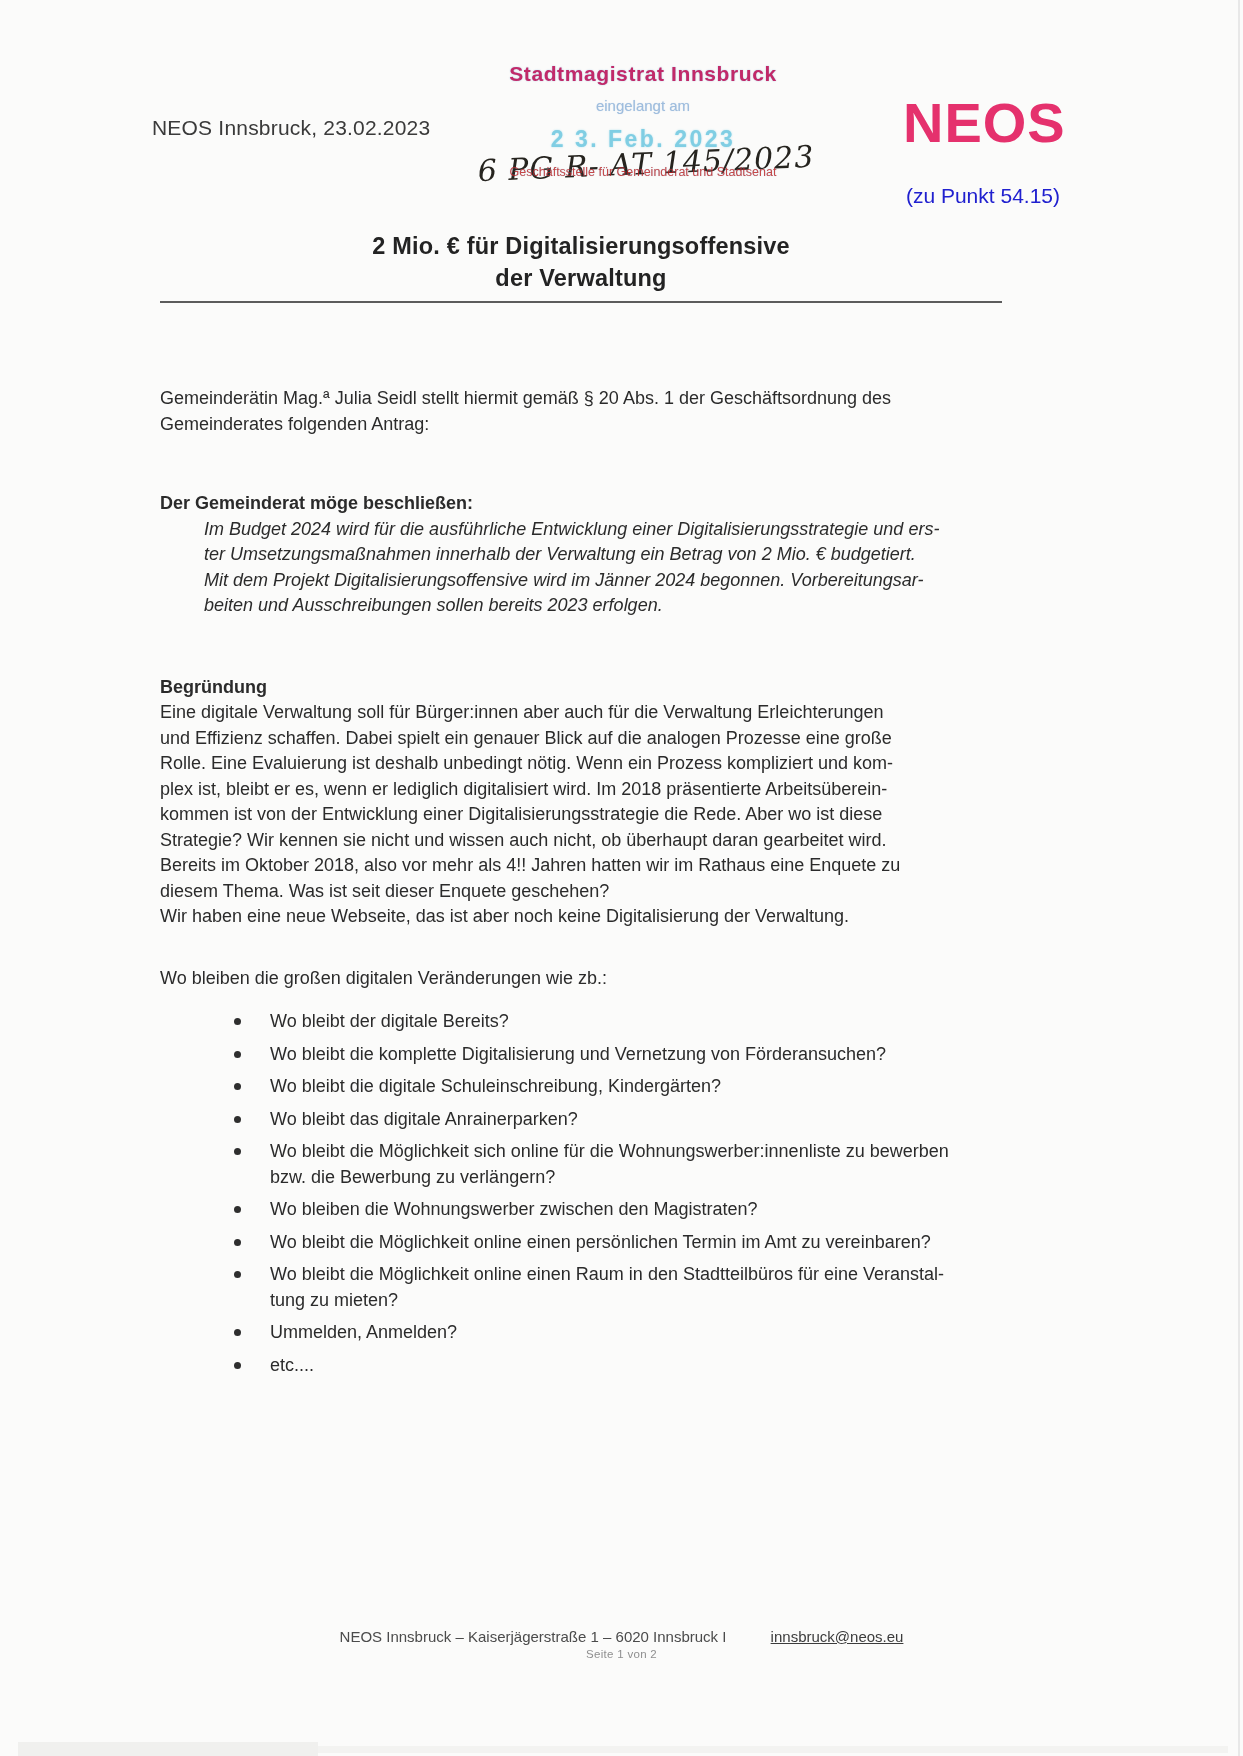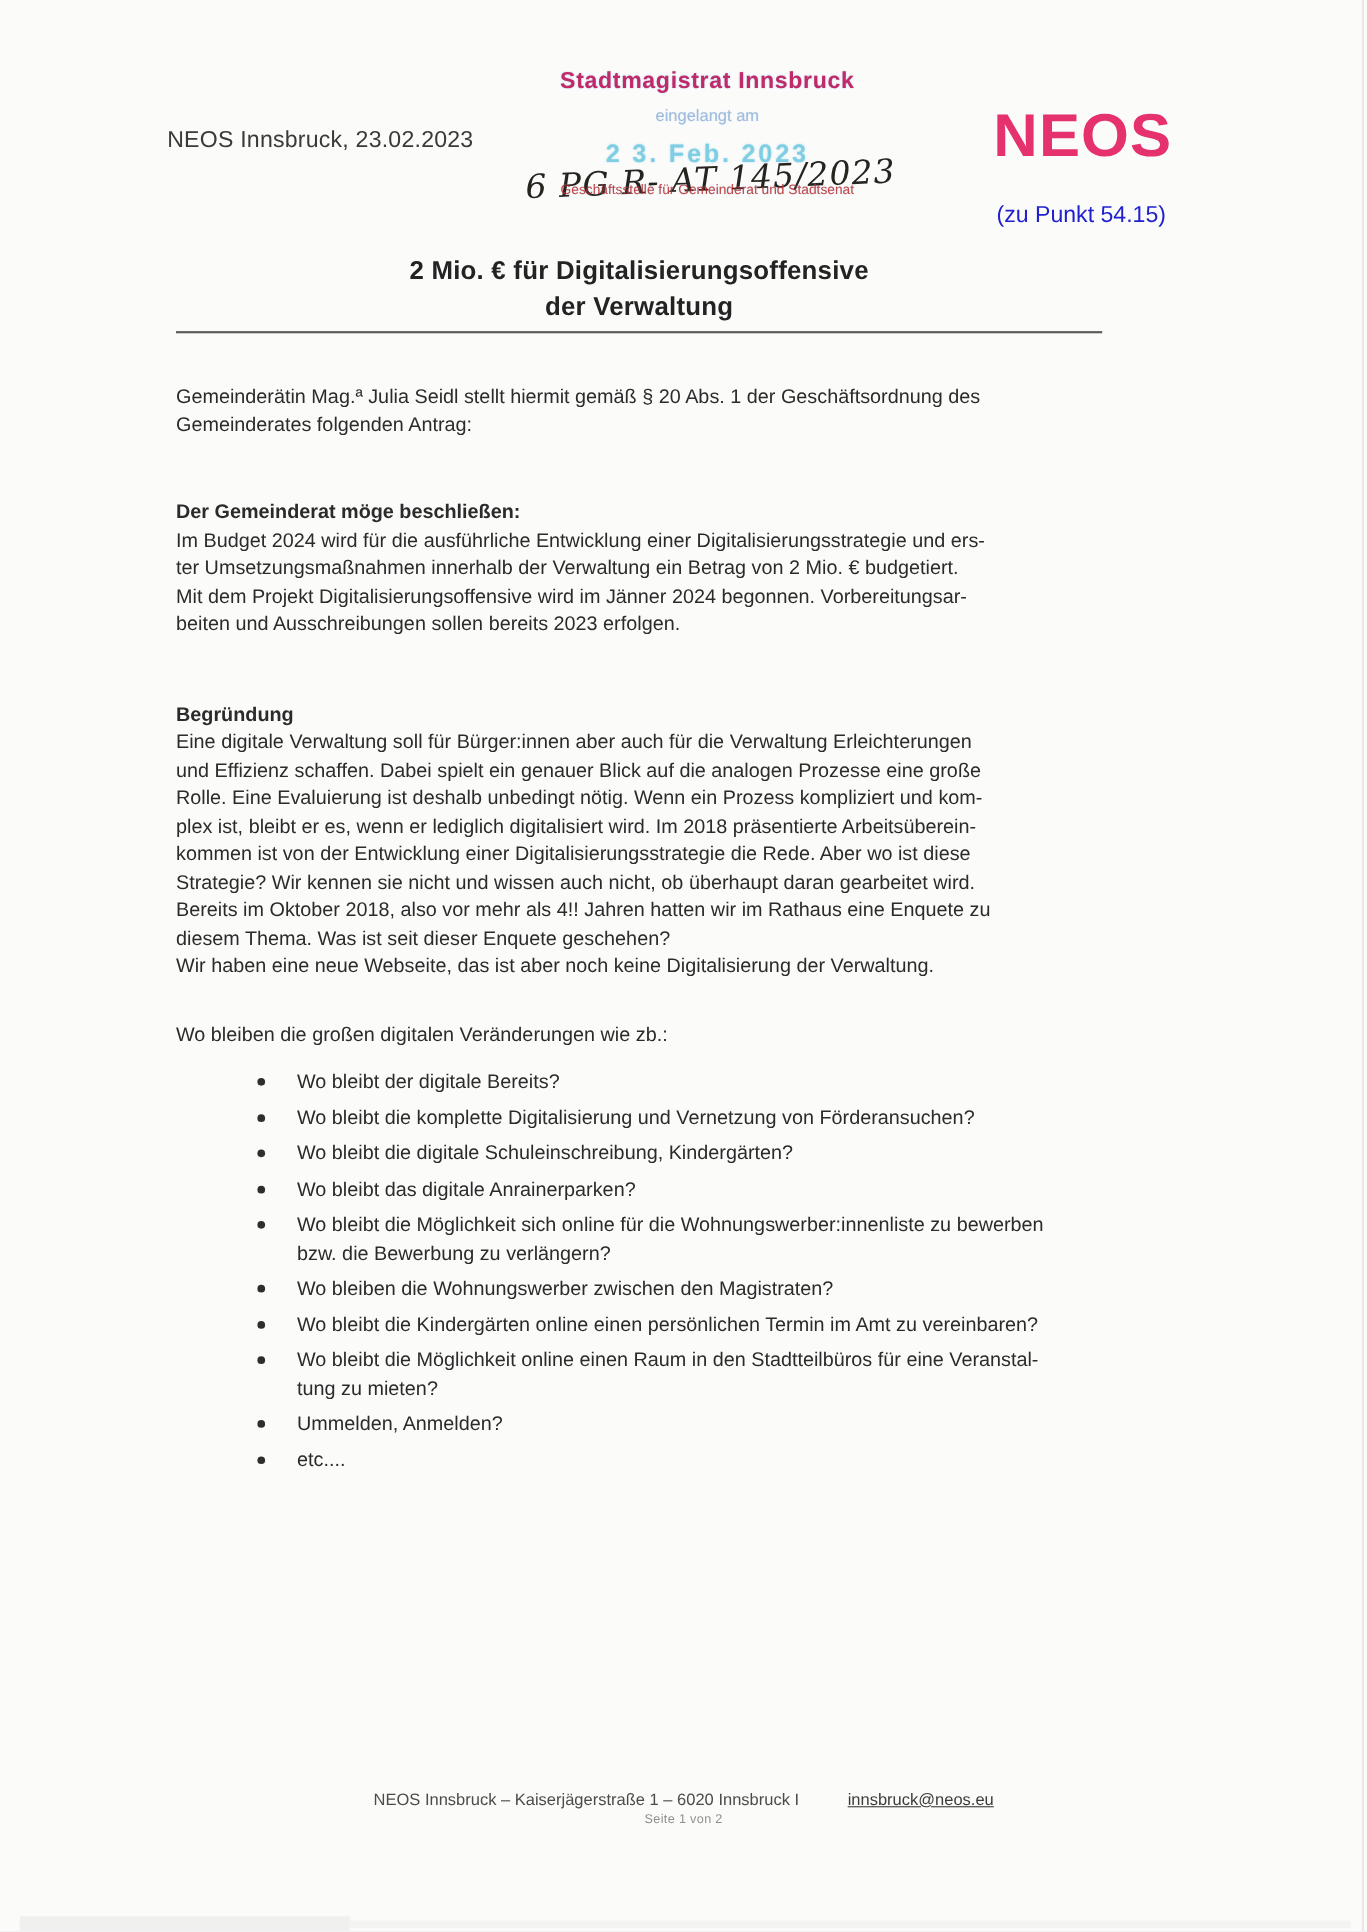--- a/index.html
+++ b/index.html
@@ -62,24 +62,24 @@
   }
   .doc-title {
     margin:0; text-align:center;
     font-size:23.5px; line-height:32px; font-weight:bold; color:#232323;
     white-space:pre-line; letter-spacing:0.2px;
   }
   .title-rule {
     margin-top:7px; height:0;
     border:0; border-top:2px solid #5c5c5c;
   }
-  .intro { margin-top:45px; white-space:pre; }
+  .intro { margin-top:83px; white-space:pre; }
   .resolution { margin-top:54px; }
   .sec-heading { font-weight:bold; white-space:pre; }
-  .resolution-body { white-space:pre; }
+  .resolution-body { font-style:italic; white-space:pre;margin-left:44px; }
   .justification { margin-top:56px; }
   .justification-body { white-space:pre; }
   .list-intro { margin-top:36px; white-space:pre; }
   ul.wo-list { margin:7px 0 0 0; padding:0; list-style:none; }
   ul.wo-list li {
     position:relative; padding-left:110px; margin-top:7px;
     white-space:pre;
   }
   ul.wo-list li::before {
     content:""; position:absolute; left:74px; top:9px;
@@ -160,21 +160,21 @@
     <p class="list-intro">Wo bleiben die großen digitalen Veränderungen wie zb.:</p>
 
     <ul class="wo-list">
       <li>Wo bleibt der digitale Bereits?</li>
       <li>Wo bleibt die komplette Digitalisierung und Vernetzung von Förderansuchen?</li>
       <li>Wo bleibt die digitale Schuleinschreibung, Kindergärten?</li>
       <li>Wo bleibt das digitale Anrainerparken?</li>
       <li>Wo bleibt die Möglichkeit sich online für die Wohnungswerber:innenliste zu bewerben
 bzw. die Bewerbung zu verlängern?</li>
       <li>Wo bleiben die Wohnungswerber zwischen den Magistraten?</li>
-      <li>Wo bleibt die Kindergärten online einen persönlichen Termin im Amt zu vereinbaren?</li>
+      <li>Wo bleibt die Möglichkeit online einen persönlichen Termin im Amt zu vereinbaren?</li>
       <li>Wo bleibt die Möglichkeit online einen Raum in den Stadtteilbüros für eine Veranstal-
 tung zu mieten?</li>
       <li>Ummelden, Anmelden?</li>
       <li>etc....</li>
     </ul>
 
   </div>
 
   <div class="footer">
     <span>NEOS Innsbruck – Kaiserjägerstraße 1 – 6020 Innsbruck I </span><a href="#" class="footer-email">innsbruck@neos.eu</a>

